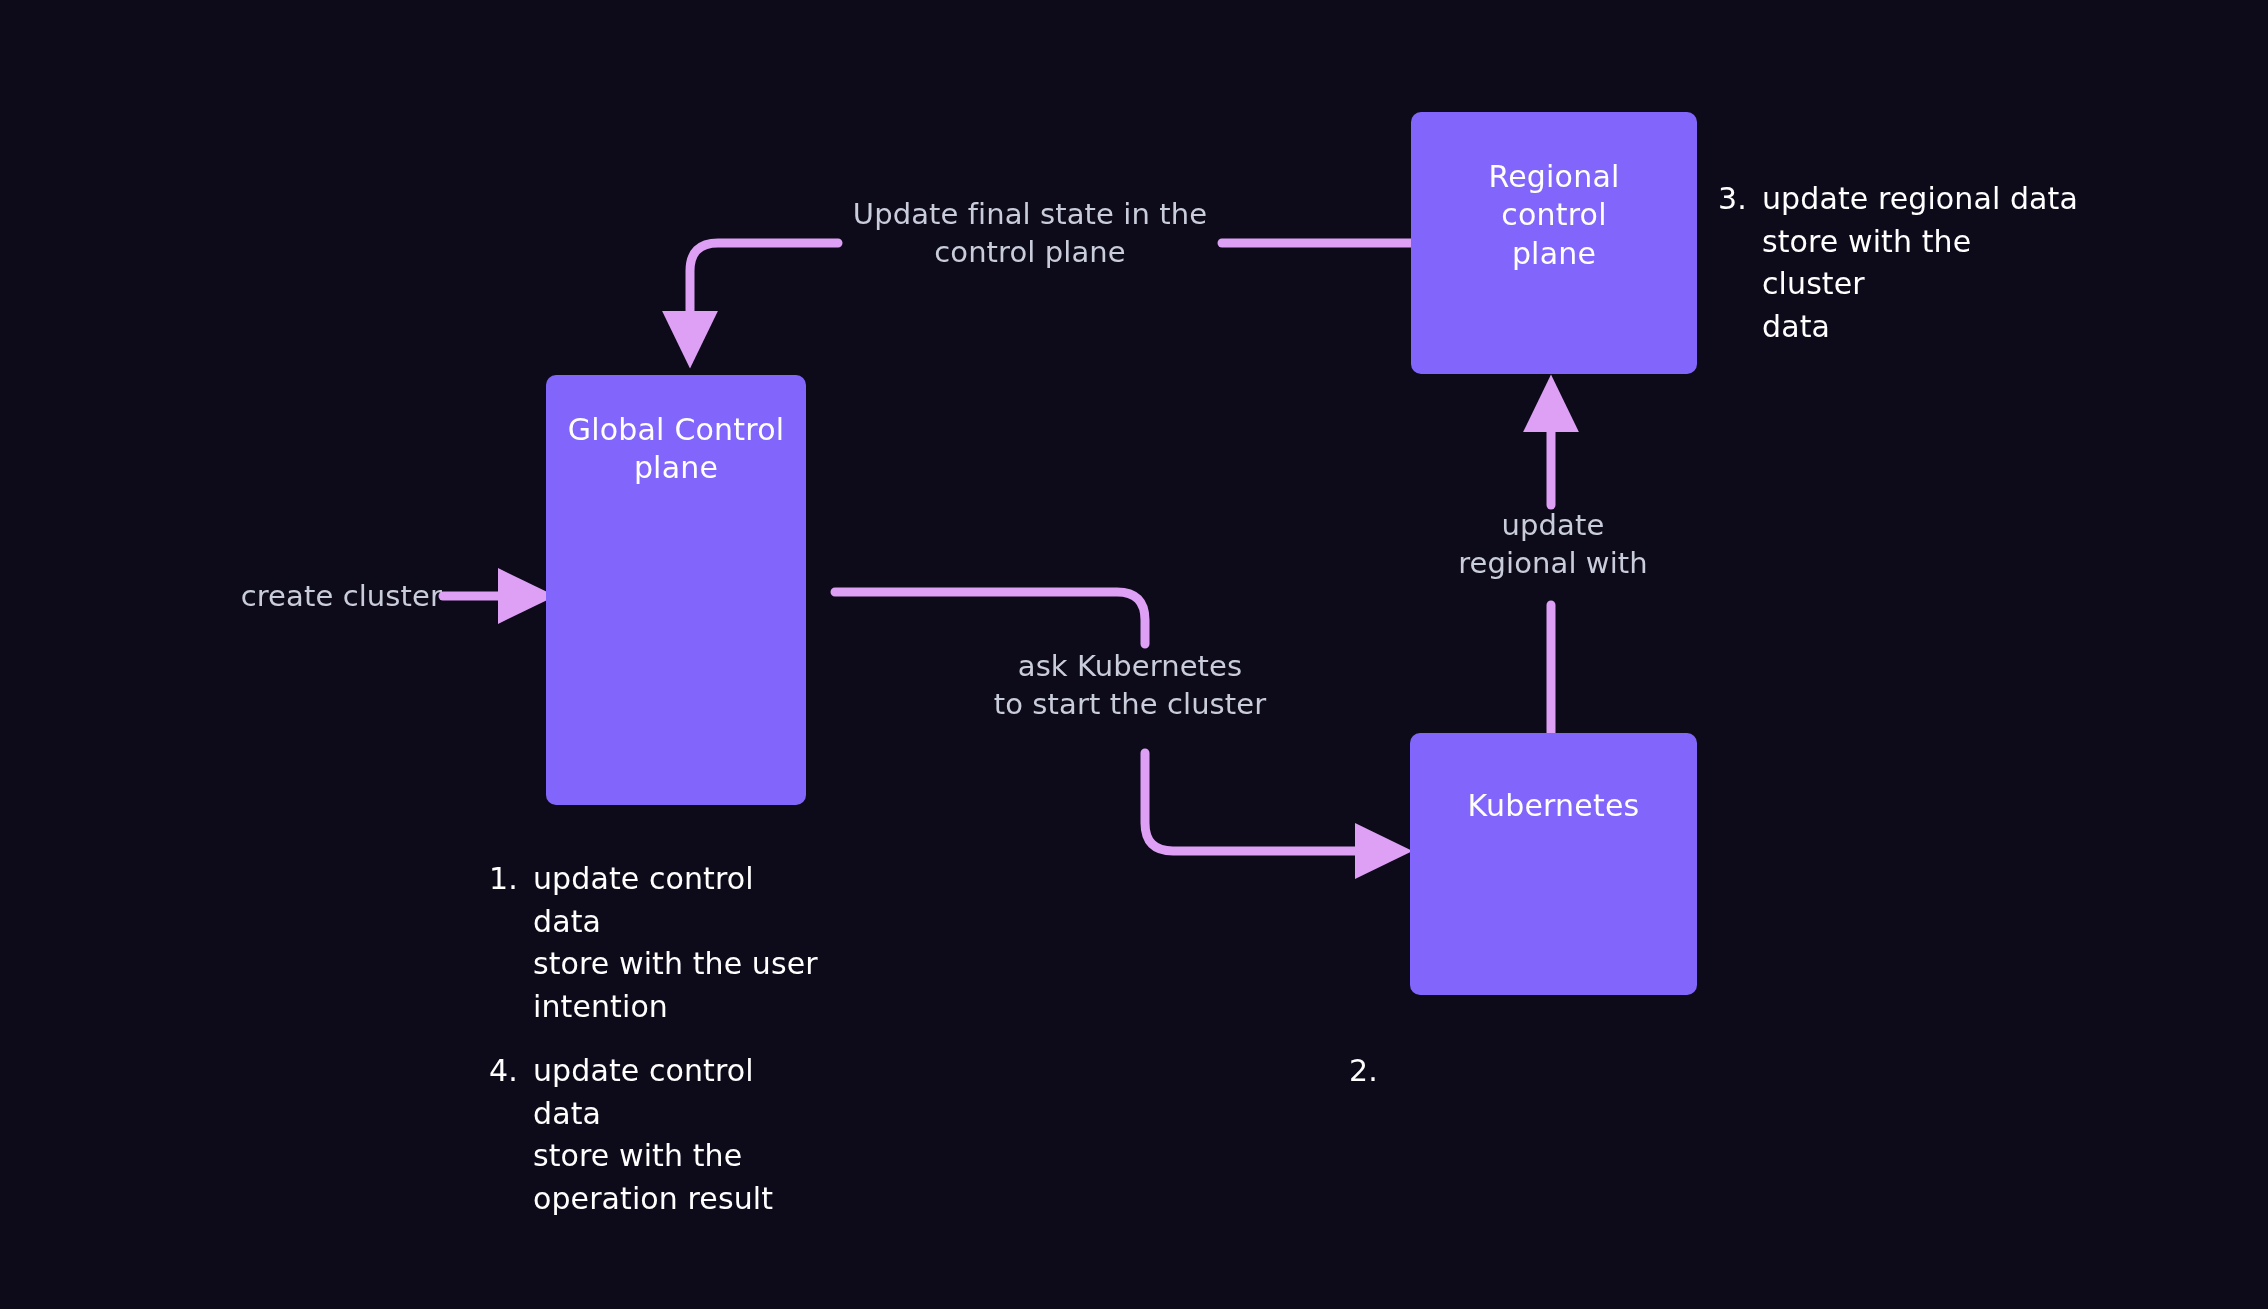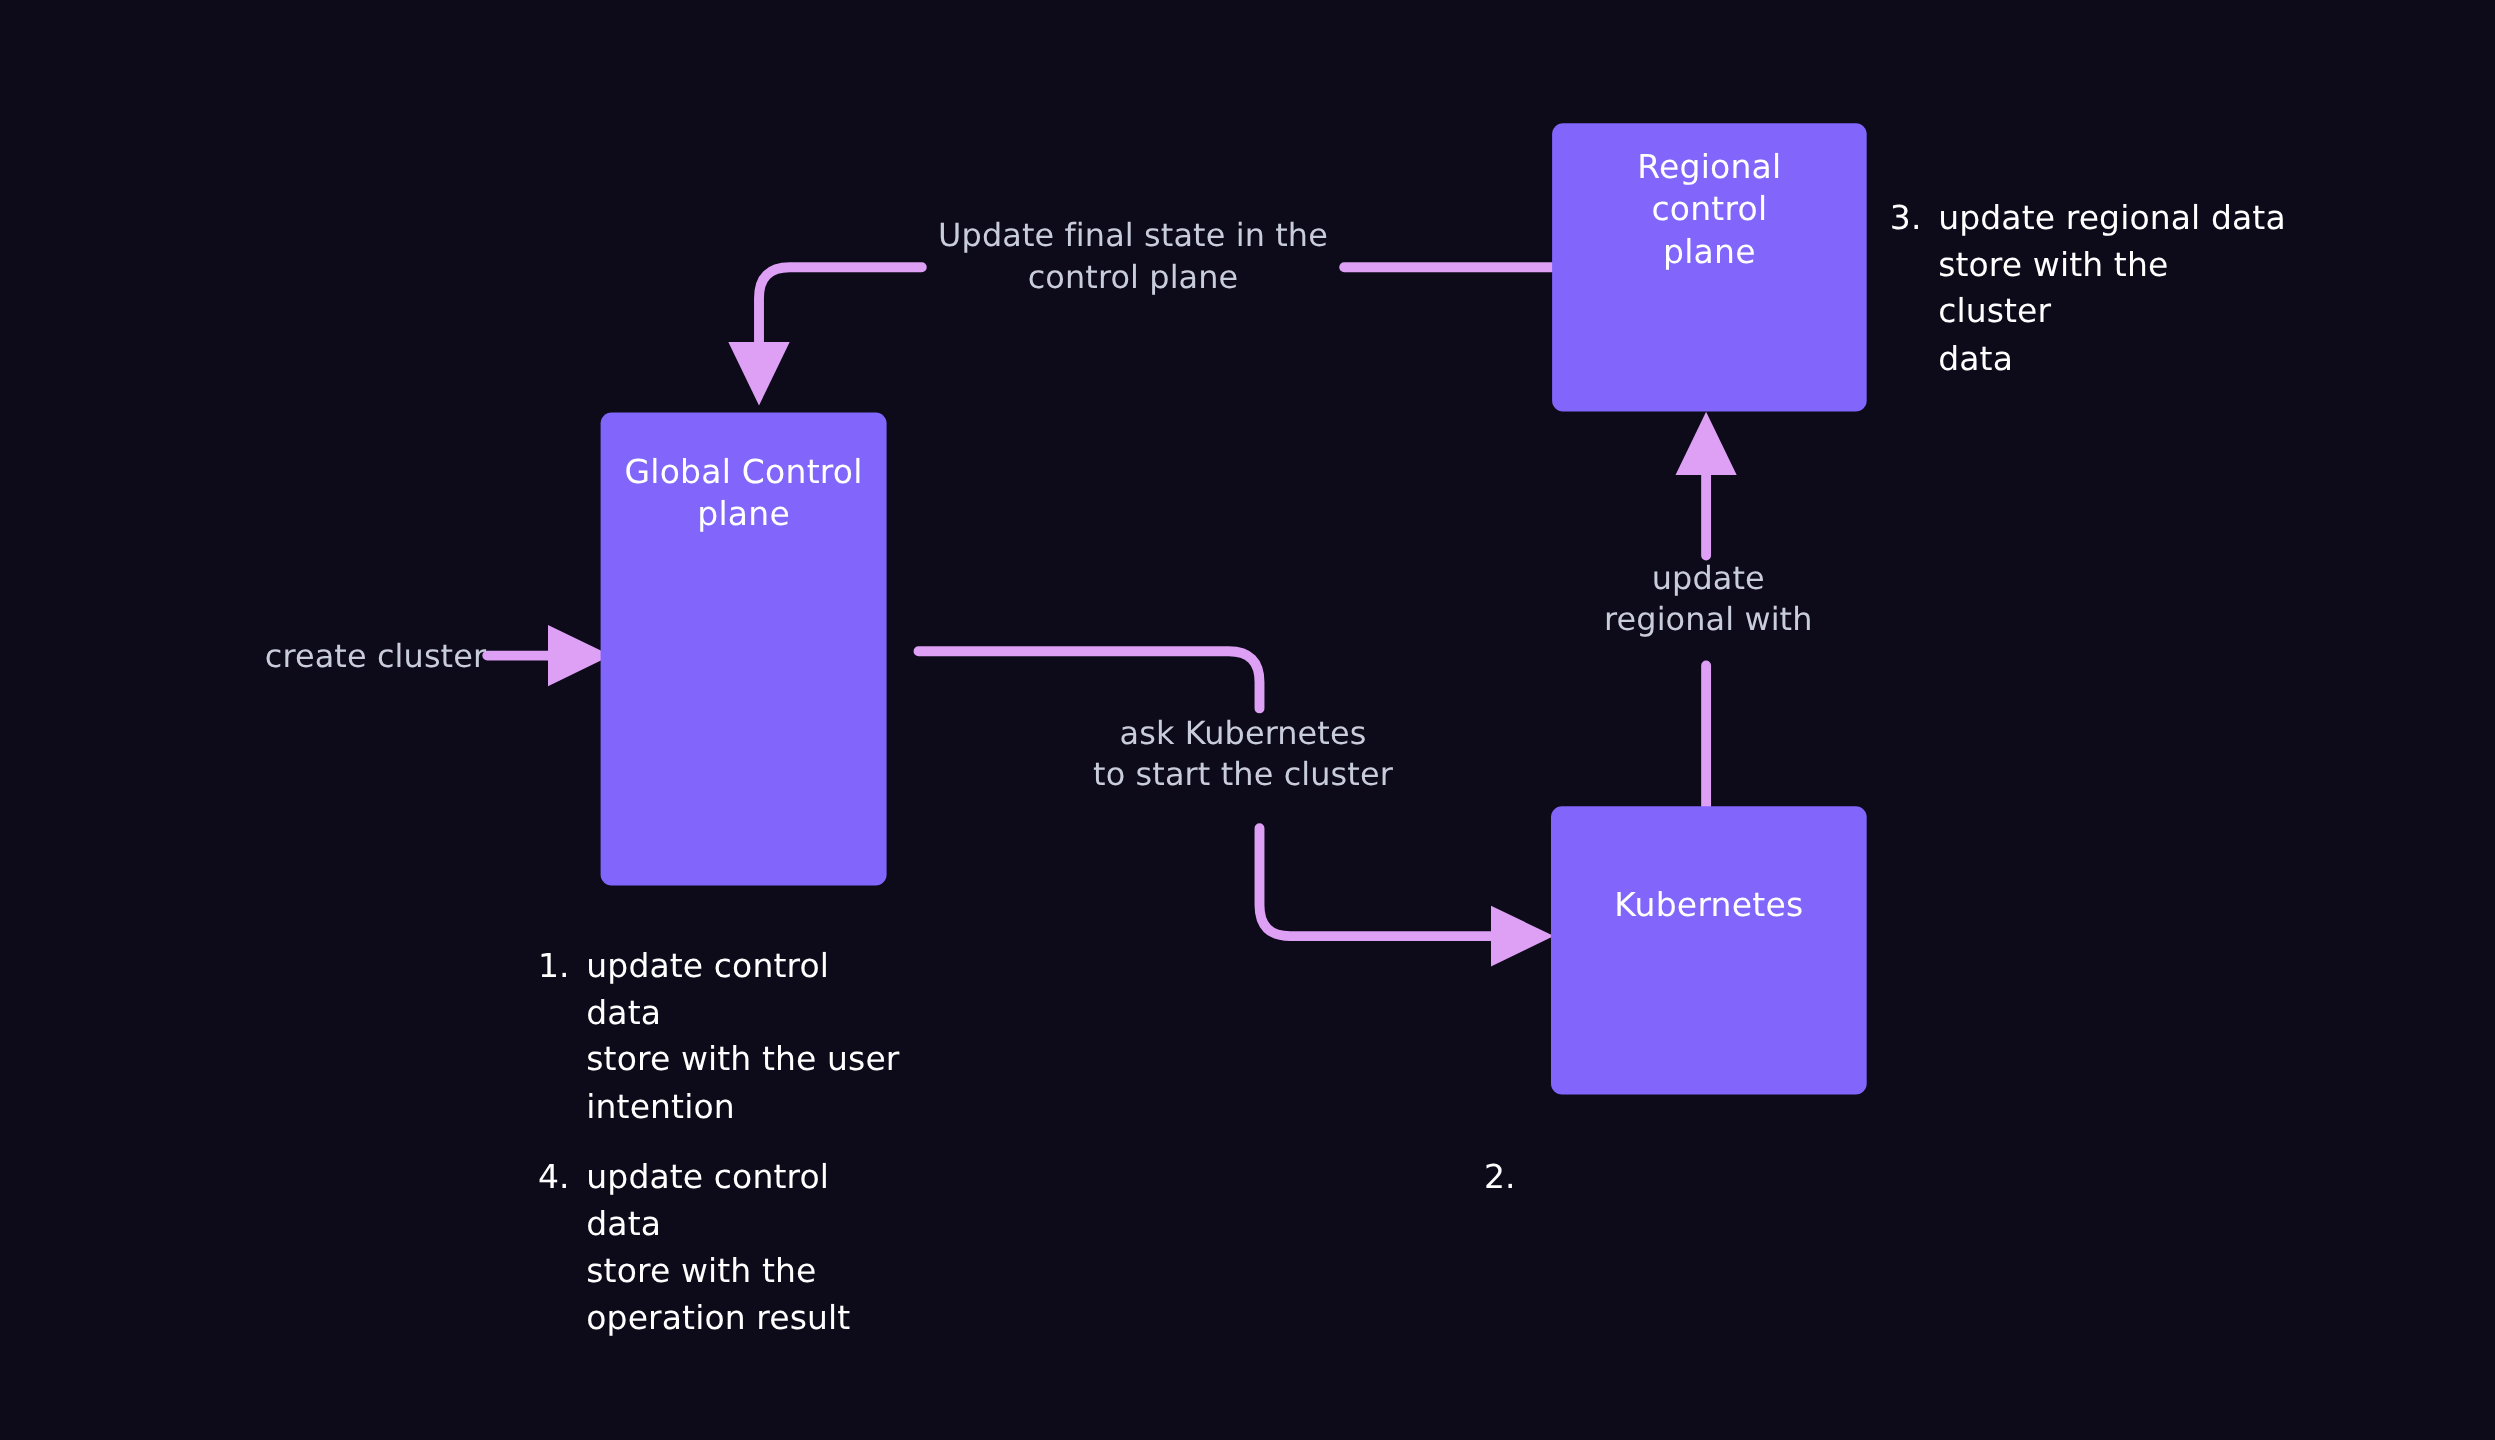--- a/index.html
+++ b/index.html
@@ -38,23 +38,23 @@
     line-height: 1.28;
     text-align: center;
     letter-spacing: 0.2px;
     white-space: pre-line;
   }
 
   
   #node-global   { left: 546px;  top: 375px;  width: 260px; height: 430px; }
   #node-global .node-label   { padding-top: 36px; }
   #node-regional { left: 1411px; top: 112px;  width: 286px; height: 262px; }
-  #node-regional .node-label { padding-top: 22px; }
+  #node-regional .node-label { padding-top: 22px; margin-top: 24px; }
   #node-kubernetes { left: 1410px; top: 733px; width: 287px; height: 262px; }
-  #node-kubernetes .node-label { padding-top: 72px; }
+  #node-kubernetes .node-label { padding-top: 54px; }
 
   
   .edge-label {
     position: absolute;
     color: #c9cddb;
     font-size: 29px;
     line-height: 1.3;
     text-align: center;
     white-space: pre-line;
     letter-spacing: 0.1px;

